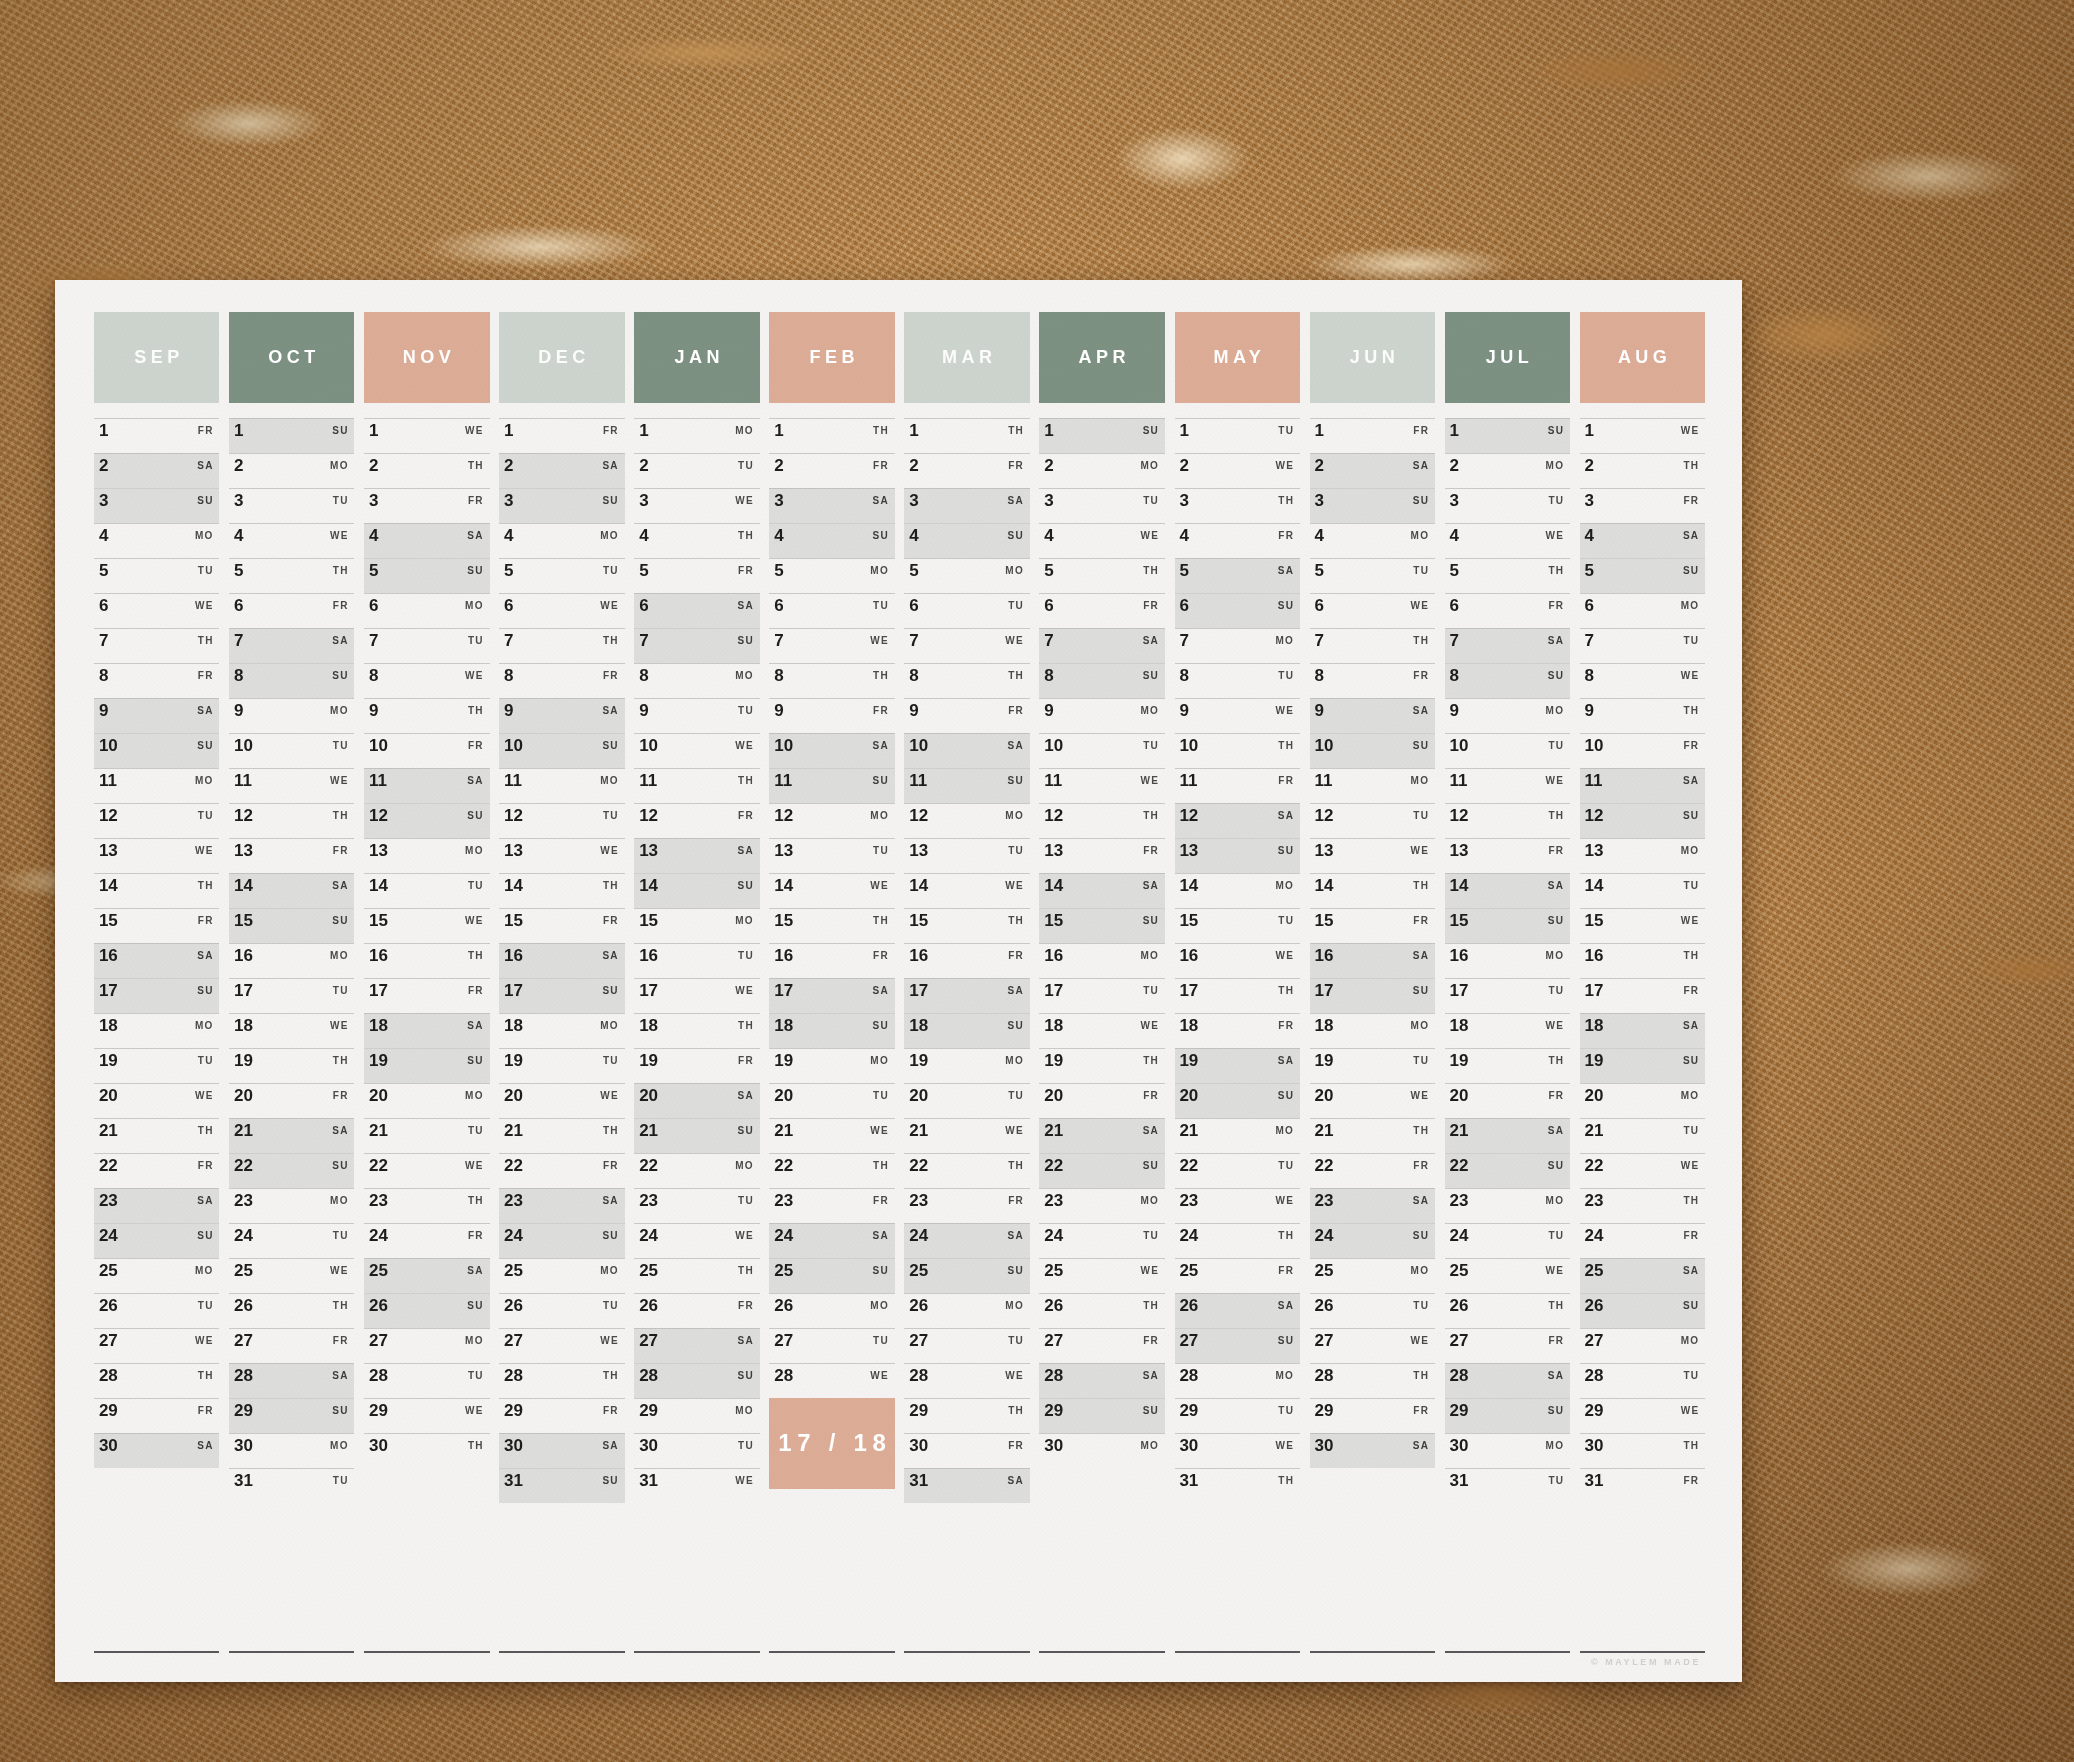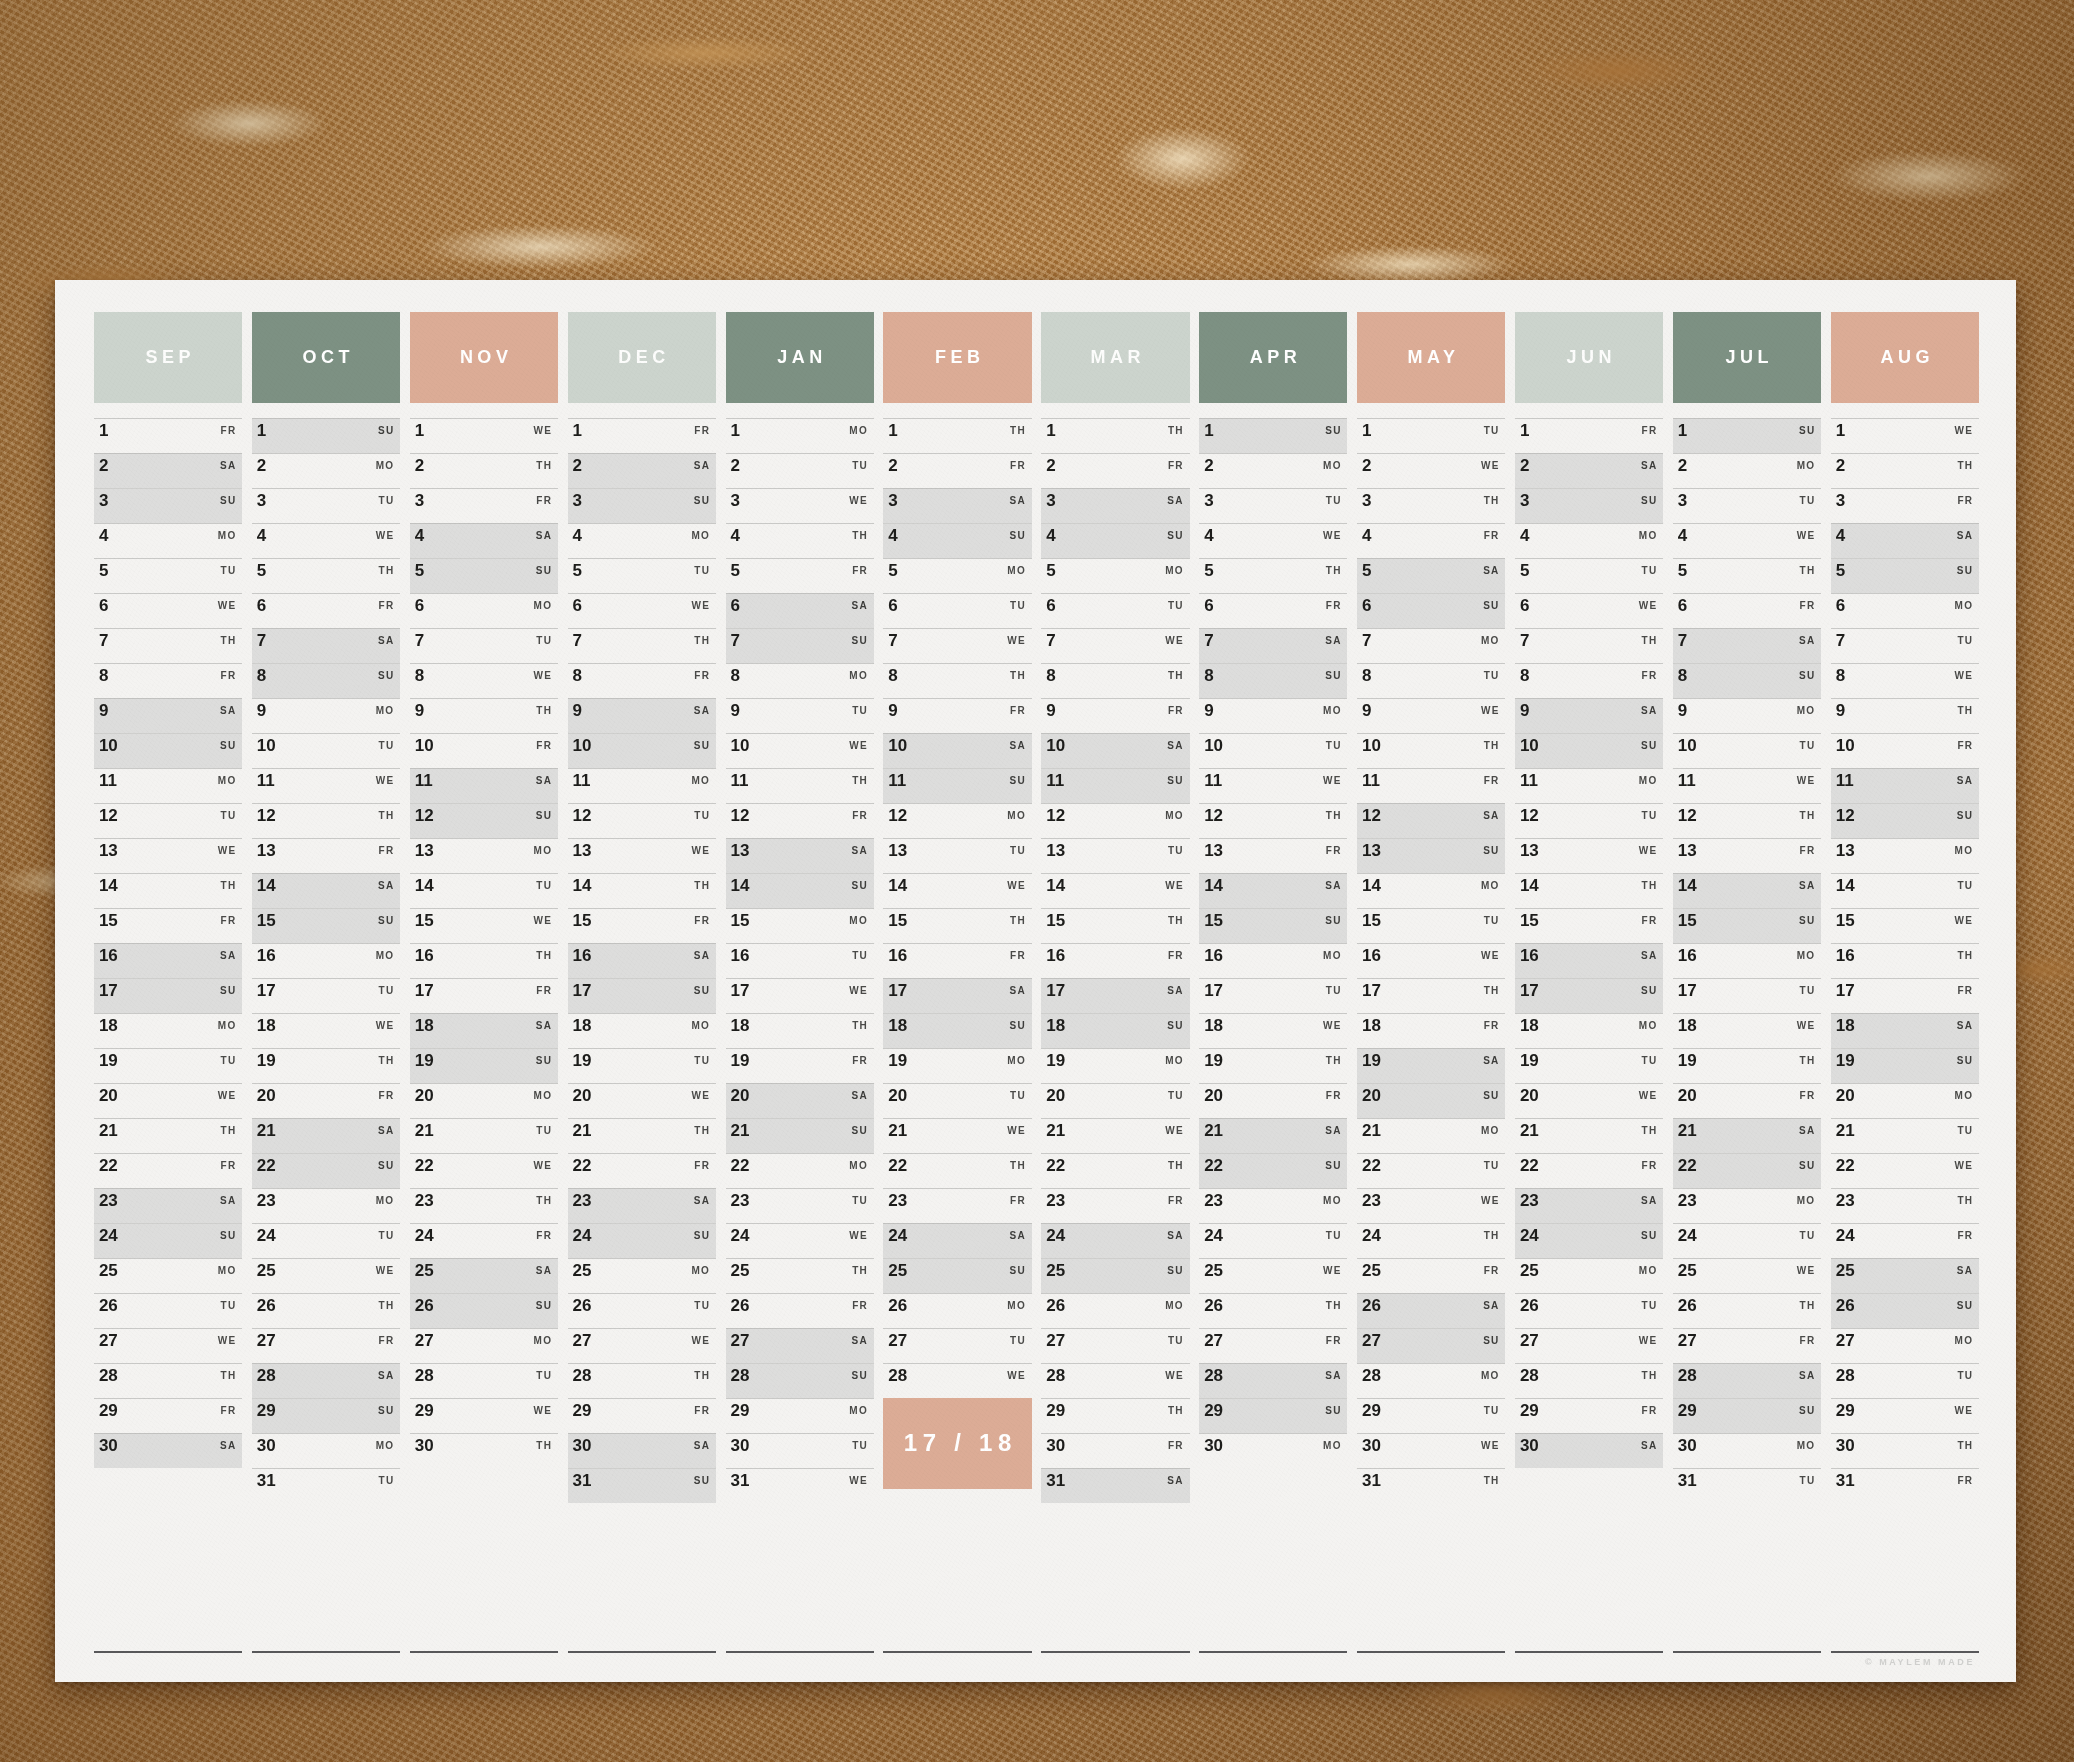--- a/index.html
+++ b/index.html
@@ -52,21 +52,21 @@
     background:
       radial-gradient(ellipse at 50% 45%, rgba(0,0,0,0) 40%, rgba(60,32,6,.34) 100%);
     pointer-events: none;
   }
 
   
   #poster {
     position: absolute;
     left: 55px;
     top: 280px;
-    width: 1961px;
+    width: 1687px;
     height: 1402px;
     background: #f4f3f1;
     box-shadow: 0 11.3px 27.5px rgba(40,20,4,.42), 0 1.6px 4.9px rgba(40,20,4,.3);
   }
   
   #poster::before {
     content: "";
     position: absolute;
     inset: 0;
     background-image:

